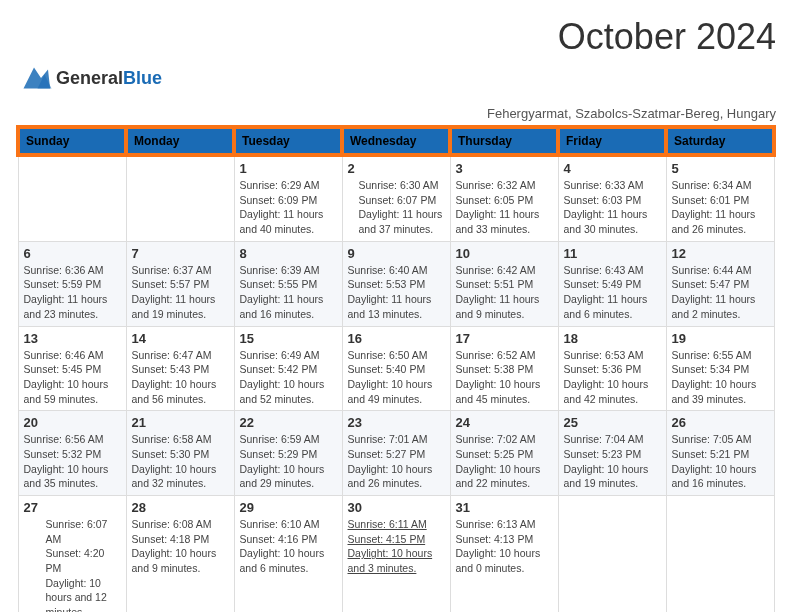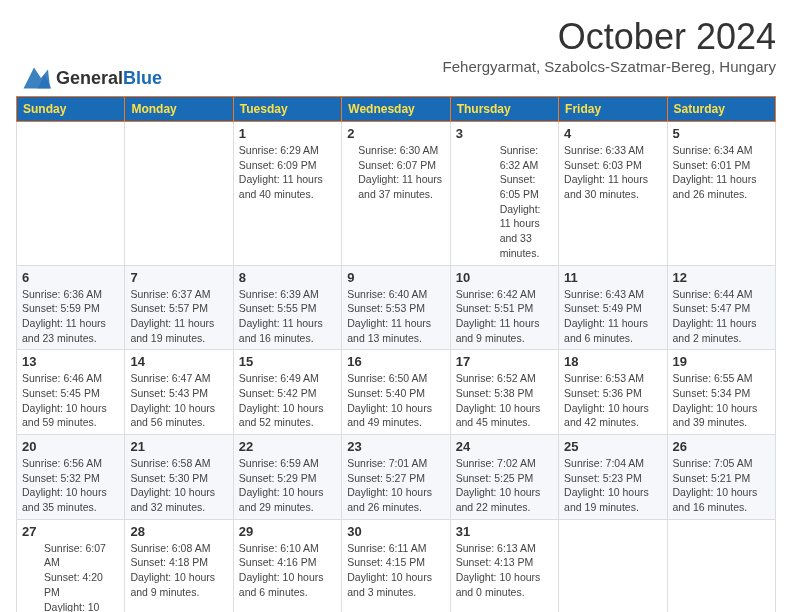--- a/index.html
+++ b/index.html
@@ -33,35 +33,36 @@
     }
     .title-section {
       text-align: right;
     }
     .month-title {
       font-size: 36px;
       font-weight: normal;
       color: #333;
     }
     .location-title {
-      font-size: 15px;
+      font-size: 13px;
       color: #555;
+      margin-top: 48px;
     }
     .calendar {
       width: 100%;
       border-collapse: collapse;
       font-size: 11px;
     }
     .calendar th {
       background: #1a6bb5;
-      color: #fde047;
+      color: #000000;
       padding: 5px 6px;
       text-align: left;
       font-size: 12px;
-      border: 1px solid #f97316;
+      border: 4px solid #f97316;
     }
     .calendar td {
       vertical-align: top;
       padding: 4px 5px;
       border: 1px solid #ddd;
       width: 108px;
       min-height: 80px;
       background: #fff;
     }
     .calendar tr:nth-child(even) td {
@@ -127,21 +128,21 @@
 Daylight: 11 hours and 40 minutes.</div>
         </td>
         <td>
           <span class="day-number">2</span>
           <div class="day-detail" style="white-space: pre-line; margin-left: 11px;">Sunrise: 6:30 AM
 Sunset: 6:07 PM
 Daylight: 11 hours and 37 minutes.</div>
         </td>
         <td>
           <span class="day-number">3</span>
-          <div class="day-detail" style="white-space: pre-line; margin-left: 44px;">Sunrise: 6:32 AM
+          <div class="day-detail" style="white-space: pre-line;">Sunrise: 6:32 AM
 Sunset: 6:05 PM
 Daylight: 11 hours and 33 minutes.</div>
         </td>
         <td>
           <span class="day-number">4</span>
           <div class="day-detail" style="white-space: pre-line;">Sunrise: 6:33 AM
 Sunset: 6:03 PM
 Daylight: 11 hours and 30 minutes.</div>
         </td>
         <td>
@@ -297,21 +298,21 @@
 Daylight: 10 hours and 9 minutes.</div>
         </td>
         <td>
           <span class="day-number">29</span>
           <div class="day-detail" style="white-space: pre-line;">Sunrise: 6:10 AM
 Sunset: 4:16 PM
 Daylight: 10 hours and 6 minutes.</div>
         </td>
         <td>
           <span class="day-number">30</span>
-          <div class="day-detail" style="white-space: pre-line;">Sunrise: 6:11 AM
+          <div class="day-detail" style="white-space: pre-line; text-decoration: underline;">Sunrise: 6:11 AM
 Sunset: 4:15 PM
 Daylight: 10 hours and 3 minutes.</div>
         </td>
         <td>
           <span class="day-number">31</span>
           <div class="day-detail" style="white-space: pre-line;">Sunrise: 6:13 AM
 Sunset: 4:13 PM
 Daylight: 10 hours and 0 minutes.</div>
         </td>
         <td class="empty-cell"></td>

